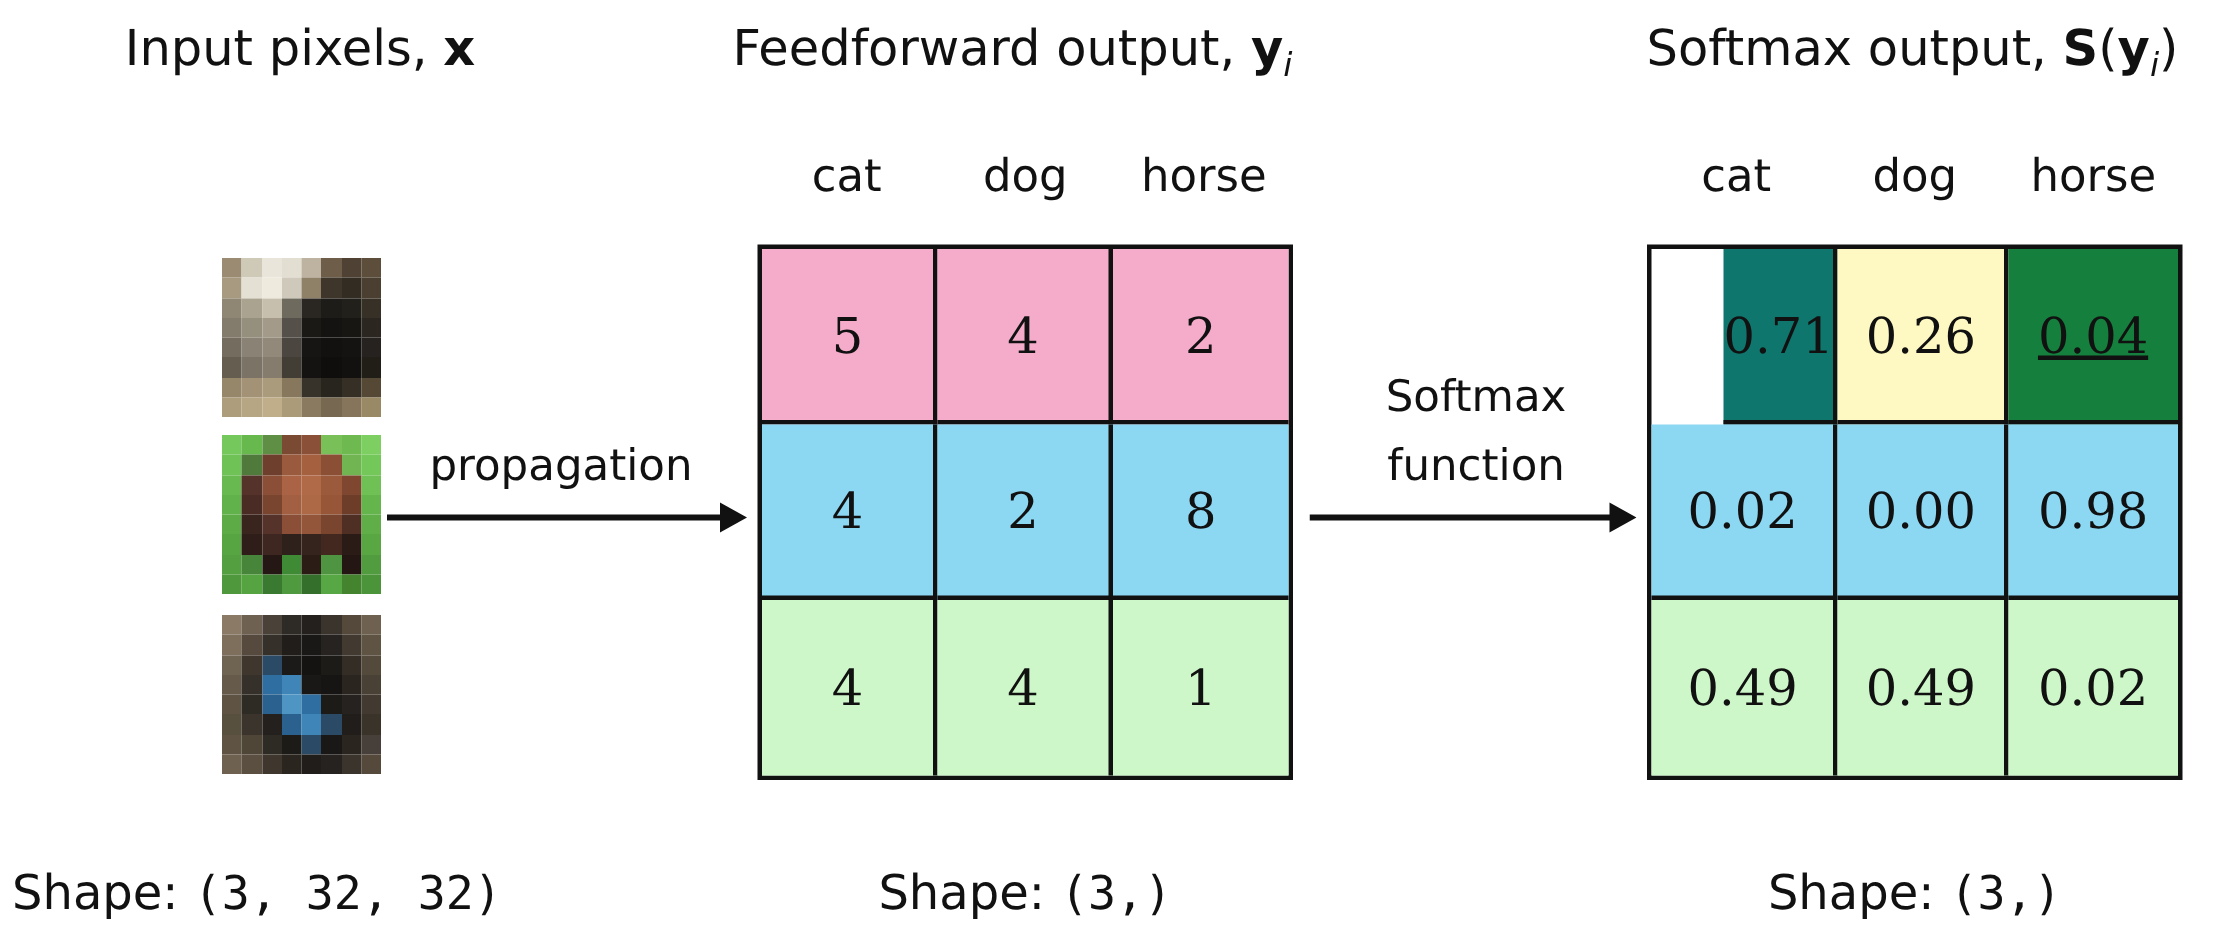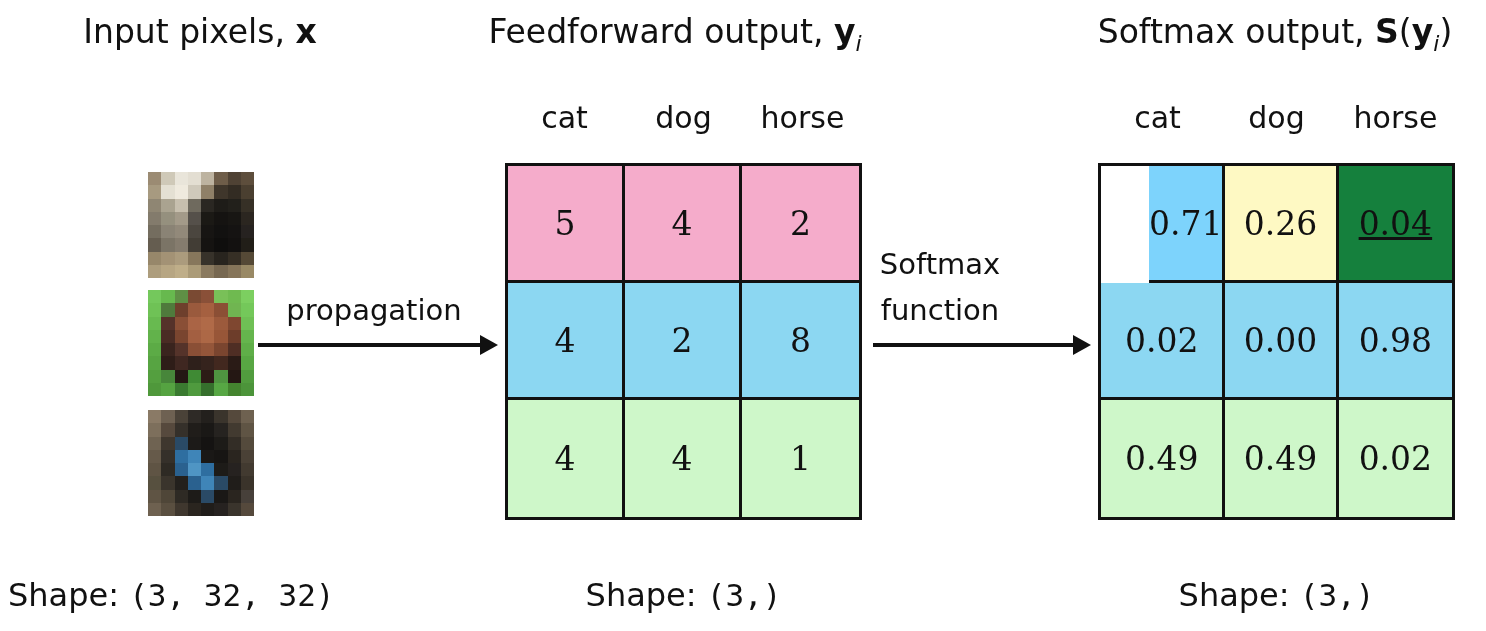--- a/index.html
+++ b/index.html
@@ -264,36 +264,36 @@
     <div class="mcell" style="background-color: rgb(245, 172, 203);">4</div>
     <div class="mcell last-col" style="background-color: rgb(245, 172, 203);">2</div>
     <div class="mcell" style="background-color: rgb(140, 215, 242);">4</div>
     <div class="mcell" style="background-color: rgb(140, 215, 242);">2</div>
     <div class="mcell last-col" style="background-color: rgb(140, 215, 242);">8</div>
     <div class="mcell last-row" style="background-color: rgb(206, 247, 201);">4</div>
     <div class="mcell last-row" style="background-color: rgb(206, 247, 201);">4</div>
     <div class="mcell last-col last-row" style="background-color: rgb(206, 247, 201);">1</div>
   </div>
 
-  <div class="arrow-label" style="left:828px;top:241px;width:224px;">
+  <div class="arrow-label" style="left:872px;top:241px;width:224px;">
     <span>Softmax</span><br>
     <span>function</span>
   </div>
   <svg class="arrow-svg" style="left:873px;top:331px;" width="218" height="28">
     <line x1="0" y1="14" x2="203" y2="14" stroke="#111" stroke-width="4"></line>
     <polygon points="200,4 218,14 200,24" fill="#111"></polygon>
   </svg>
 
   <div class="hdr-row" style="left:1098px;">
     <span>cat</span>
     <span>dog</span>
     <span>horse</span>
   </div>
   <div class="mtable" style="left:1098px;">
-    <div class="mcell" style="background-color: #7dd3fc; margin-left: 48px;">0.71</div>
+    <div class="mcell" style="background-color: #0f766e; margin-left: 48px;">0.71</div>
     <div class="mcell" style="background-color: #fef9c3;">0.26</div>
     <div class="mcell last-col" style="background-color: #15803d; text-decoration: underline;">0.04</div>
     <div class="mcell" style="background-color: rgb(140, 215, 242);">0.02</div>
     <div class="mcell" style="background-color: rgb(140, 215, 242);">0.00</div>
     <div class="mcell last-col" style="background-color: rgb(140, 215, 242);">0.98</div>
     <div class="mcell last-row" style="background-color: rgb(206, 247, 201);">0.49</div>
     <div class="mcell last-row" style="background-color: rgb(206, 247, 201);">0.49</div>
     <div class="mcell last-col last-row" style="background-color: rgb(206, 247, 201);">0.02</div>
   </div>
 

